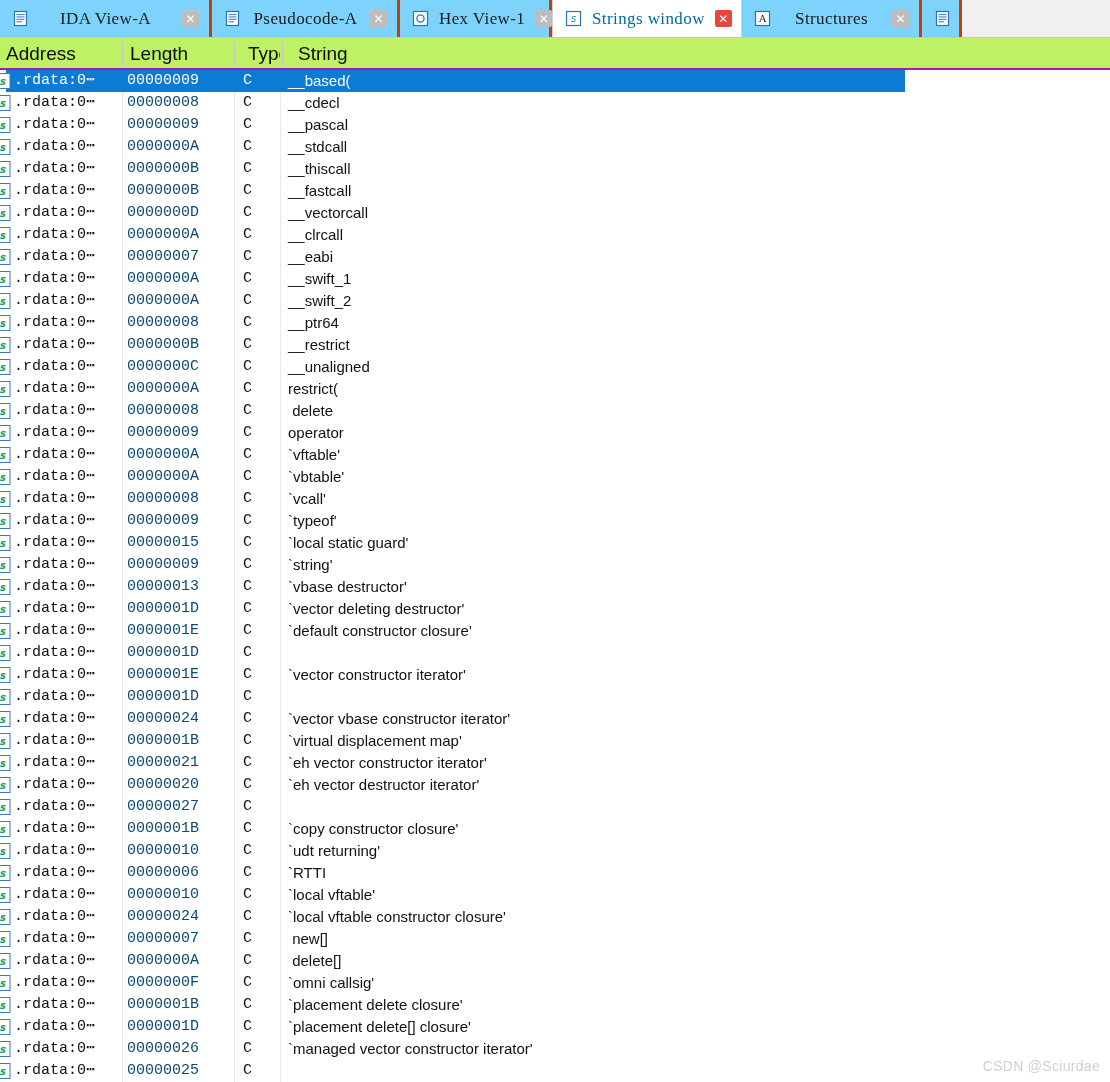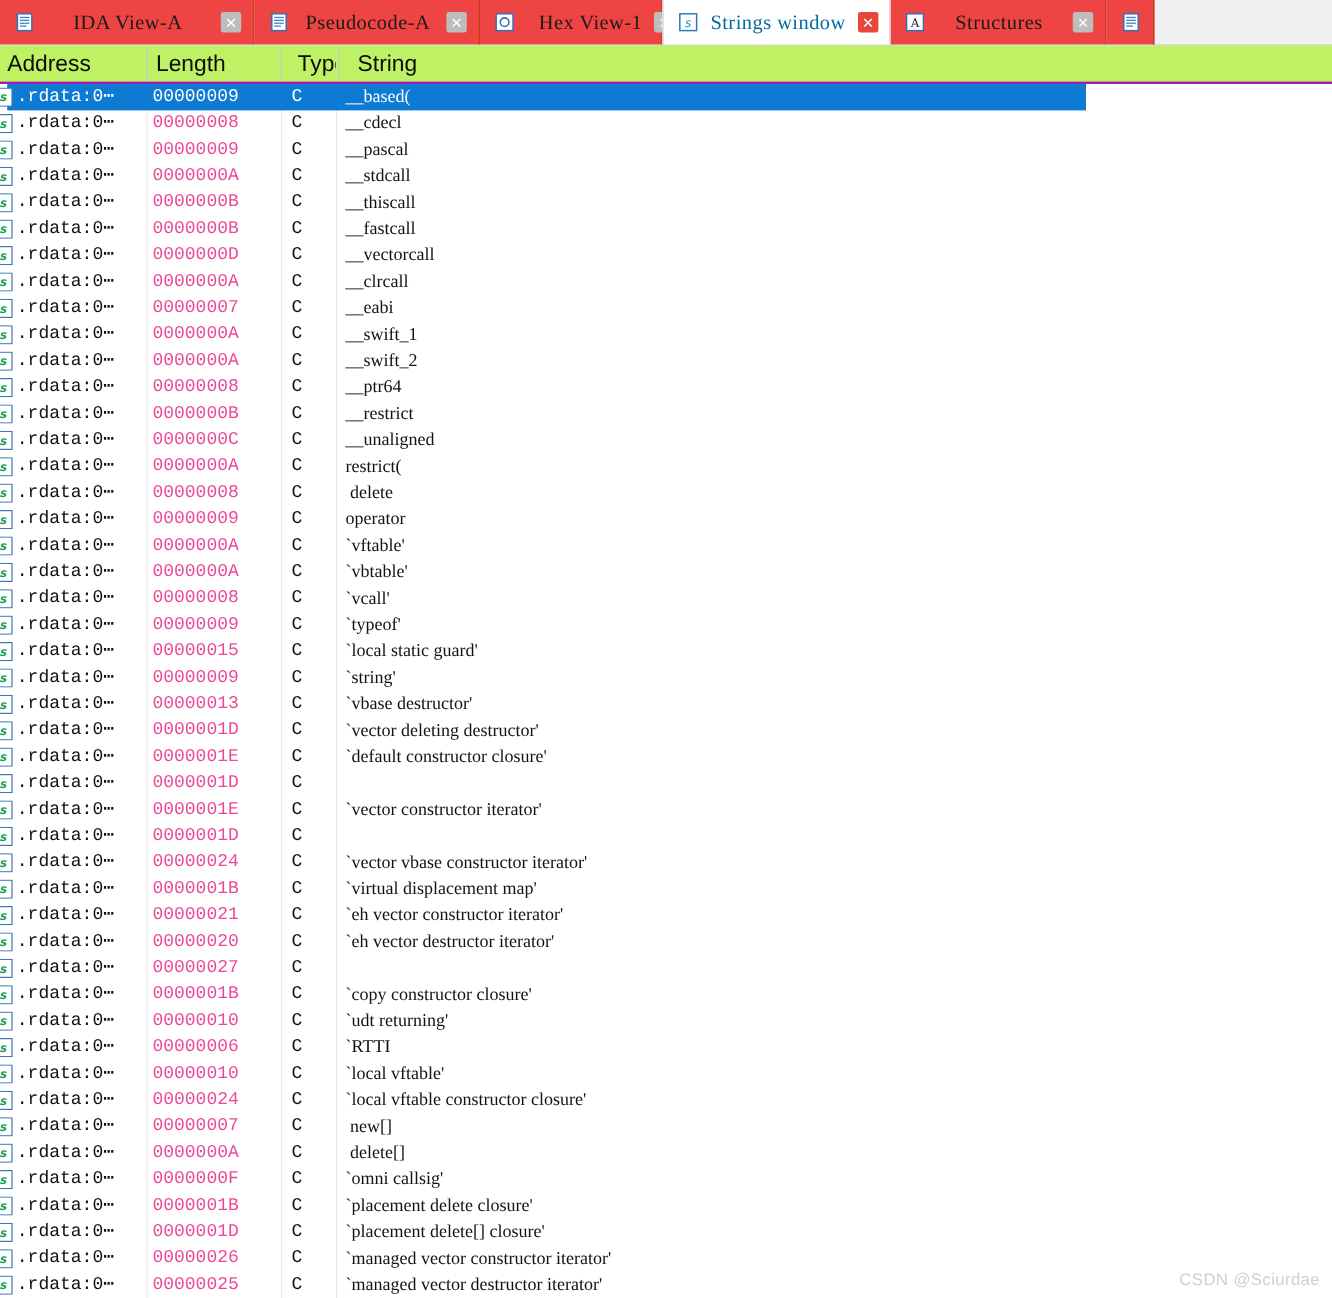--- a/index.html
+++ b/index.html
@@ -18,22 +18,22 @@
     background:#f0f0f0;
     border-bottom:1px solid #c8c8c8;
     display:flex;align-items:flex-end;
     box-sizing:border-box;
   }
   .tab{
     height:37px;
     display:flex;align-items:center;
     padding:0 10px 0 12px;
     box-sizing:border-box;
-    background:#ef4444;
-    border-right:1px solid #c2410c;
+    background:#7dd3fc;
+    border-right:3px solid #c2410c;
     position:relative;
     gap:10px;
     white-space:nowrap;
   }
   .tab.active{
     background:#ffffff;
     border-top:1px solid #d2d2d2;
     border-left:1px solid #d2d2d2;
     border-right:1px solid #d2d2d2;
     height:38px;
@@ -99,30 +99,30 @@
     position:absolute;left:-4px;top:3px;width:17px;height:16px;
   }
   .c-addr{
     position:absolute;left:14px;top:0;width:106px;height:22px;line-height:22px;
     font-family:"Liberation Mono", monospace;
     font-size:15px;color:#111;overflow:hidden;
   }
   .c-len{
     position:absolute;left:127px;top:0;width:100px;height:22px;line-height:22px;
     font-family:"Liberation Mono", monospace;
-    font-size:15px;color:#ec4899;
+    font-size:15px;color:#0c4a6e;
   }
   .c-type{
     position:absolute;left:243px;top:0;width:36px;height:22px;line-height:22px;
     font-family:"Liberation Mono", monospace;
     font-size:15px;color:#111;
   }
   .c-str{
     position:absolute;left:288px;top:0;height:22px;line-height:22px;
-    font-family:Liberation Serif, serif;
+    font-family:Liberation Sans, sans-serif;
     font-size:15px;color:#111;
     white-space:pre;
   }
 
   
   .gridline{
     position:absolute;top:0;width:1px;height:1012px;background:#e9e9e9;
   }
 
   
@@ -169,21 +169,21 @@
         <span class="tab-label" style="flex: 1 1 auto; text-align: center;">Pseudocode-A</span>
         <span class="closebox grey">✕</span>
       </div>
       <div class="tab" style="width: 152px;">
         <span class="ticon">
           <svg width="17" height="17" viewBox="0 0 17 17">
             <rect x="1.5" y="1.5" width="14" height="14" fill="#ffffff" stroke="#2d72b8" stroke-width="1.2"></rect>
             <circle cx="8.5" cy="8.5" r="3.6" fill="none" stroke="#2d72b8" stroke-width="1.3"></circle>
           </svg>
         </span>
-        <span class="tab-label" style="flex: 1 1 auto;  margin-left: 10px;">Hex View-1</span>
+        <span class="tab-label" style="flex: 1 1 auto; ">Hex View-1</span>
         <span class="closebox grey">✕</span>
       </div>
       <div class="tab active" style="width: 190px;">
         <span class="ticon">
           <svg width="17" height="17" viewBox="0 0 17 17">
             <rect x="1.5" y="1.5" width="14" height="14" fill="#ffffff" stroke="#2d72b8" stroke-width="1.2"></rect>
             <text x="8.5" y="12.3" font-family="DejaVu Sans, sans-serif" font-size="10" font-style="italic" fill="#12a39a" text-anchor="middle">s</text>
           </svg>
         </span>
         <span class="tab-label" style="flex: 1 1 auto; text-align: center;">Strings window</span>
@@ -767,19 +767,18 @@
       <div class="row">
         <div class="c-icon">
           <svg class="sicon" width="17" height="16" viewBox="0 0 17 16">
             <rect x="1" y="0.5" width="13" height="15" fill="#ffffff" stroke="#3f79b5" stroke-width="1"></rect>
             <text x="7" y="11.5" font-family="DejaVu Sans, sans-serif" font-size="10" font-style="italic" font-weight="bold" fill="#1f9e53" text-anchor="middle">s</text>
           </svg>
         </div>
         <div class="c-addr">.rdata:0⋯</div>
         <div class="c-len">00000025</div>
         <div class="c-type">C</div>
-        <div class="c-str">`managed vector destructor iterator'</div>
       </div>
     </div>
 
   <div class="watermark">CSDN @Sciurdae</div>
 
 </div>
 
 </body></html>

